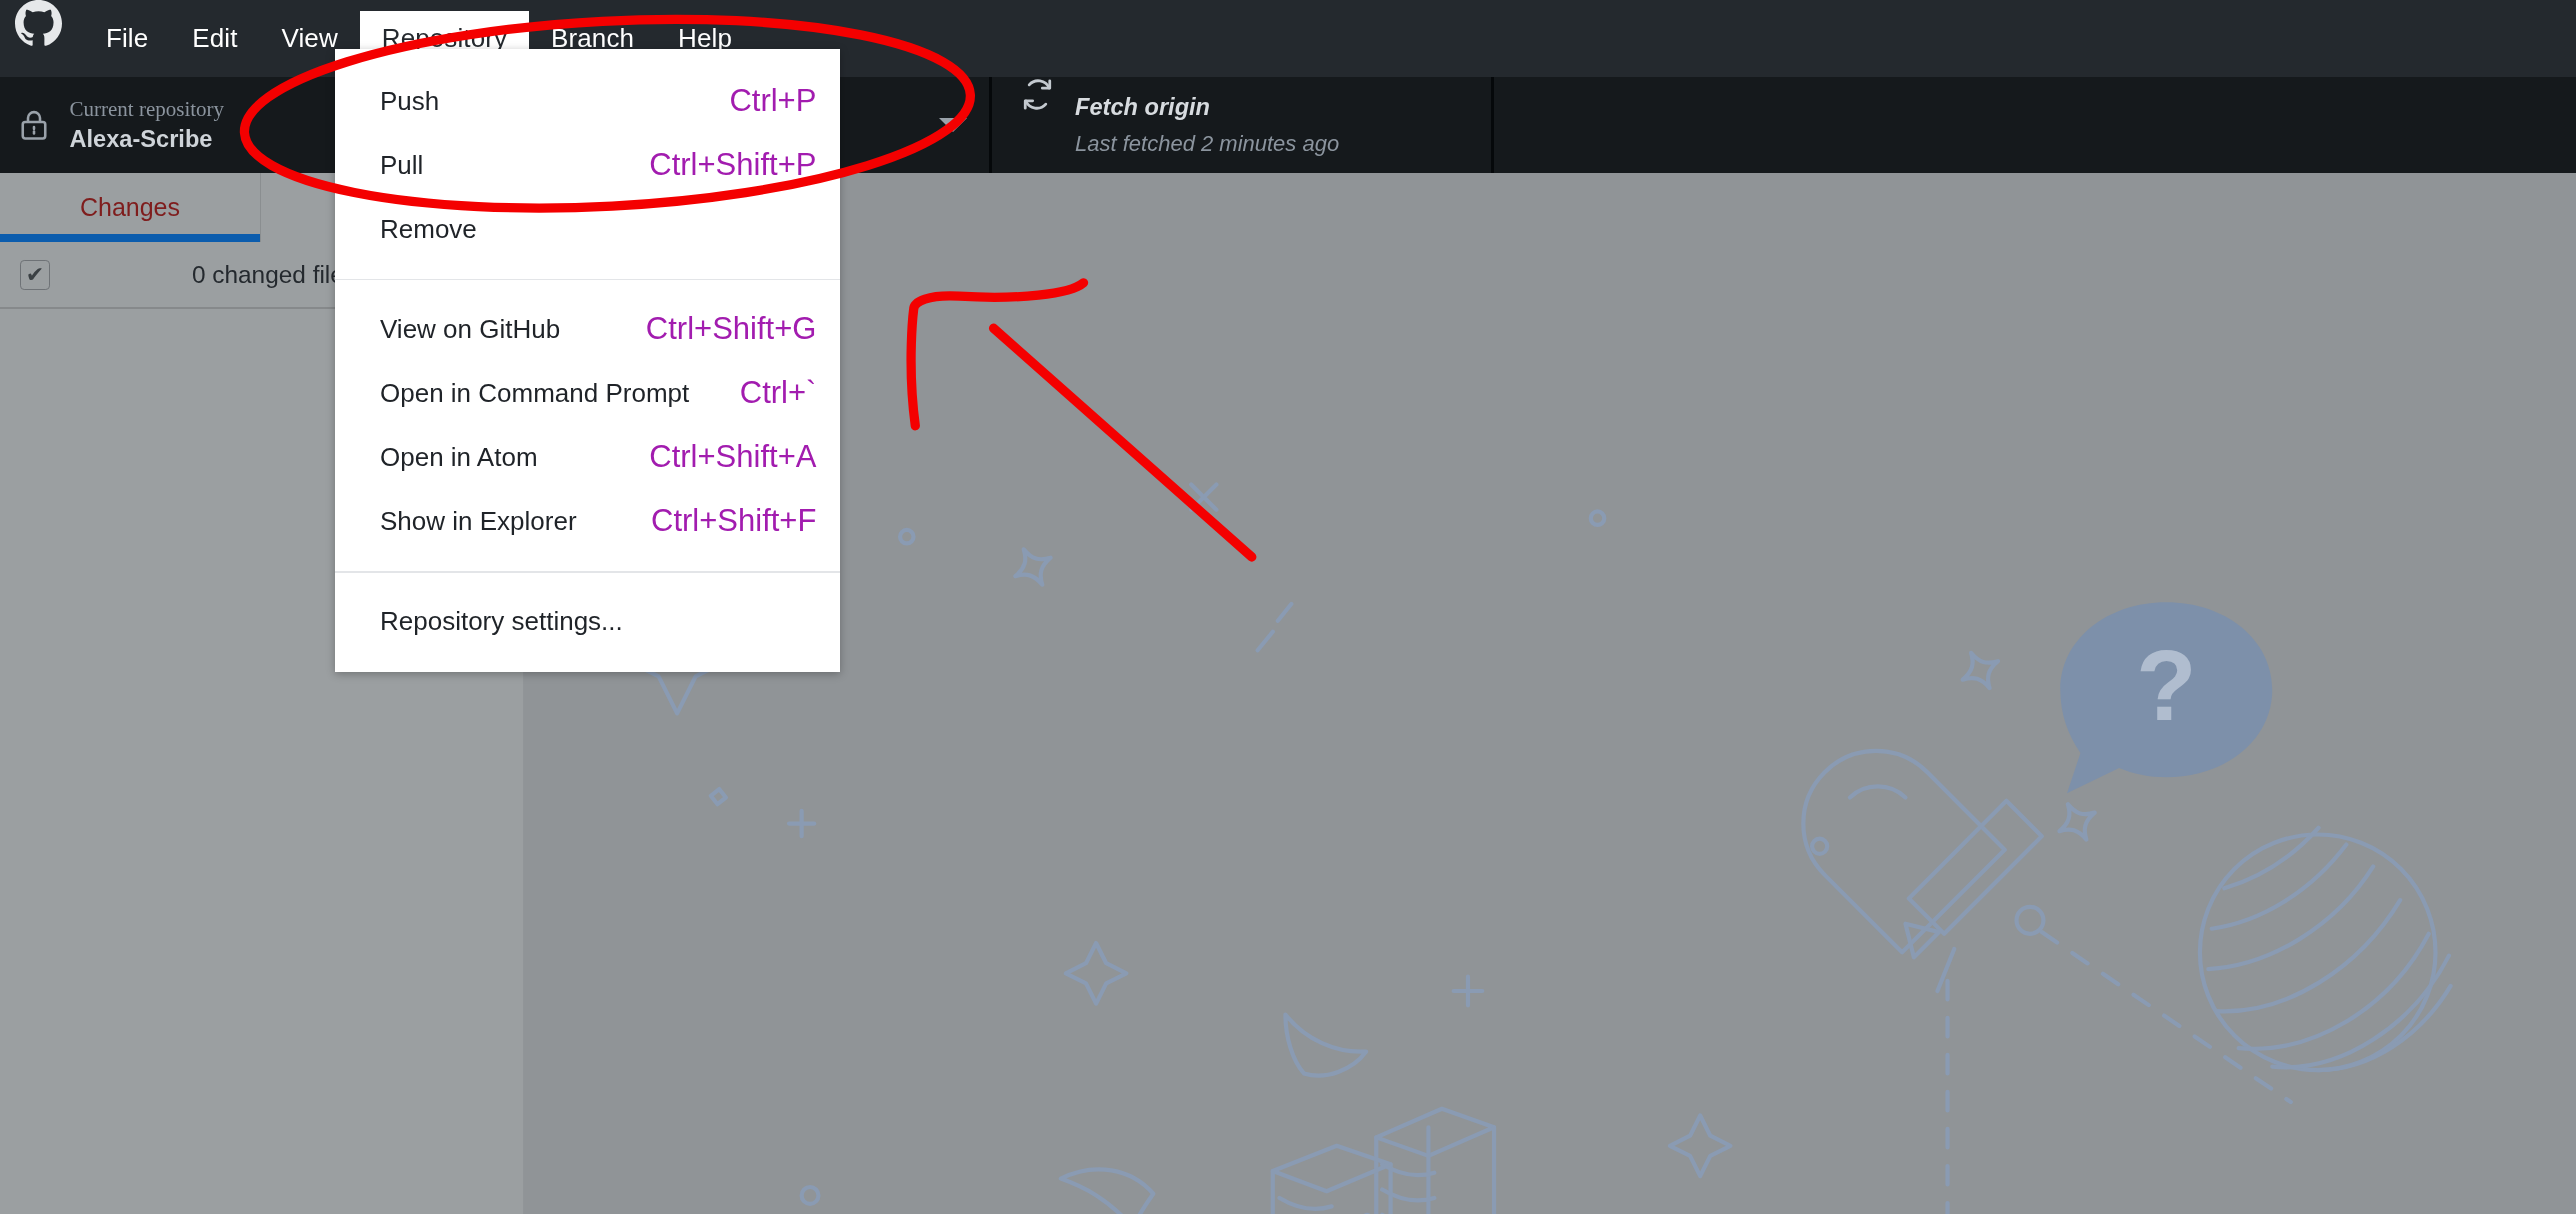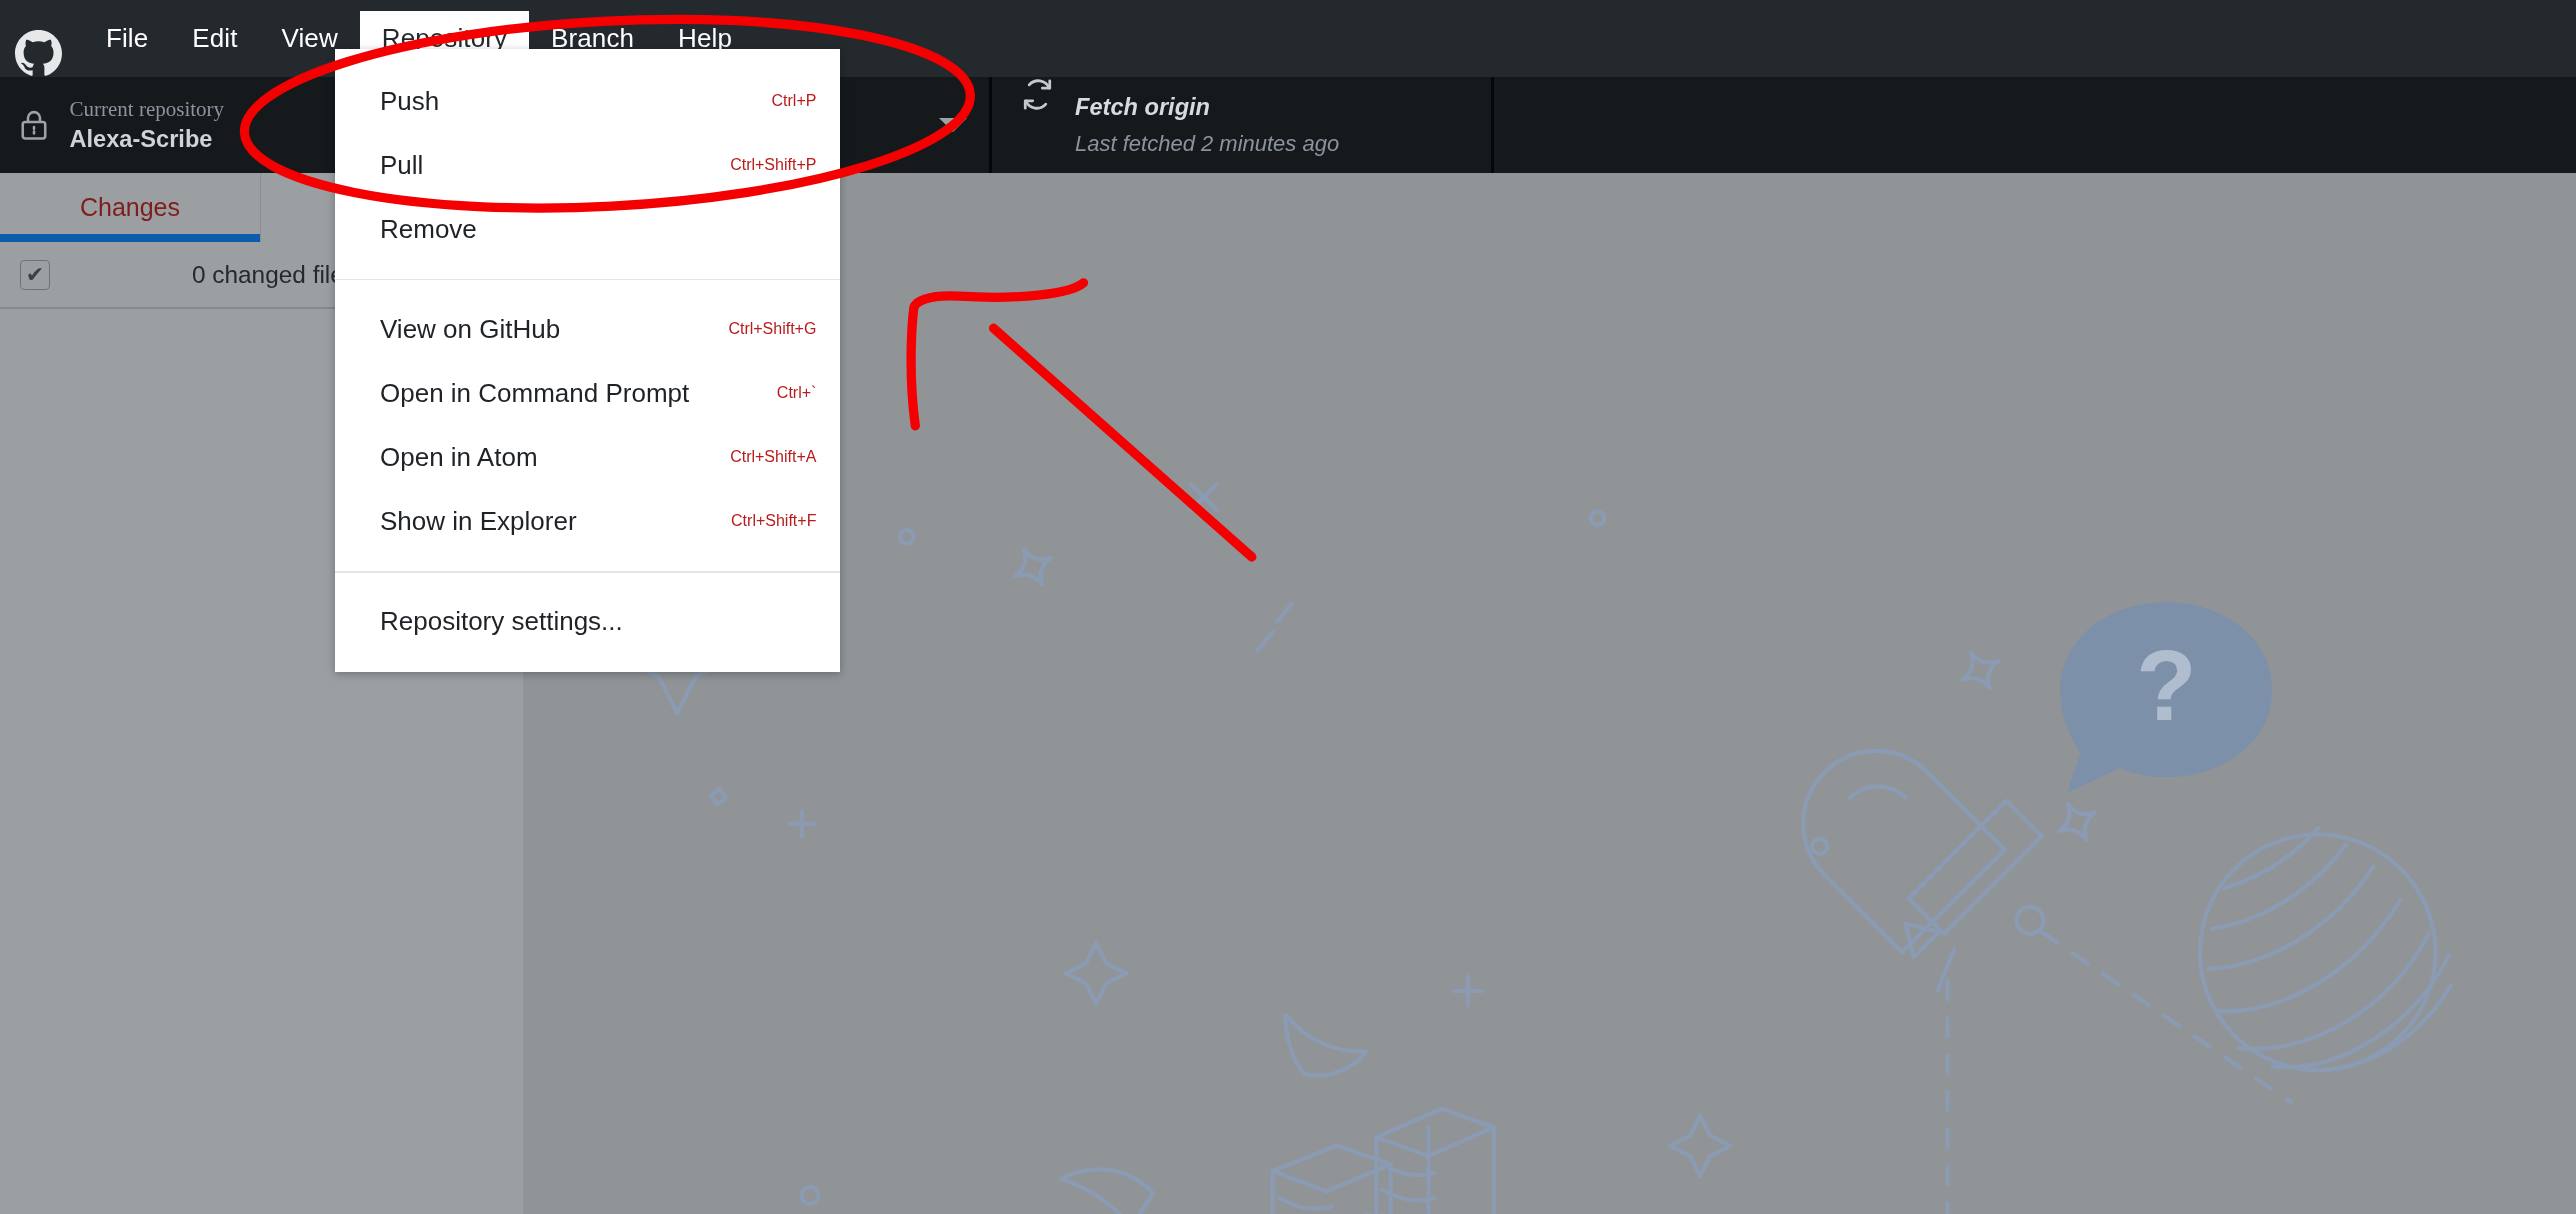--- a/index.html
+++ b/index.html
@@ -8,21 +8,21 @@
     background:#919598;
     font-family:"Liberation Sans", sans-serif;
     overflow:hidden;
     position:relative;
     -webkit-font-smoothing:antialiased;
   }
   
   #menubar{
     position:absolute;left:0;top:0;width:2576px;height:77px;
     background:#24292e;
-    display:flex;align-items:flex-end;
+    display:flex;align-items:flex-start;
     z-index:40;
   }
   #gh-logo{
     width:47px;height:47px;margin-left:15px;margin-right:22px;
     display:flex;align-items:center;justify-content:center;
     flex:0 0 auto;
   }
   .menu-item{
     height:77px;
     padding:0 22px;
@@ -124,21 +124,21 @@
     padding:20px 0 18.5px 0;
     box-shadow:0 1.7px 8.4px rgba(0,0,0,.28);
   }
   .dd-item{
     height:64px;
     display:flex;align-items:center;
     padding:0 23.6px 0 45px;
     box-sizing:border-box;
   }
   .dd-label{color:#1f2328;font-size:26px;flex:1 1 auto;white-space:nowrap;}
-  .dd-shortcut{color:#b91c1c;font-size:16px;flex:0 0 auto;margin-left:25px;white-space:nowrap;}
+  .dd-shortcut{color:#a21caf;font-size:31px;flex:0 0 auto;margin-left:25px;white-space:nowrap;}
   .dd-sep{height:1.7px;background:#e3e5e8;margin:17.7px 0 17px 0;}
   
   #annotation{
     position:absolute;left:0;top:0;width:2576px;height:1215px;
     z-index:90;pointer-events:none;
   }
 </style>
 </head>
 <body>
 

